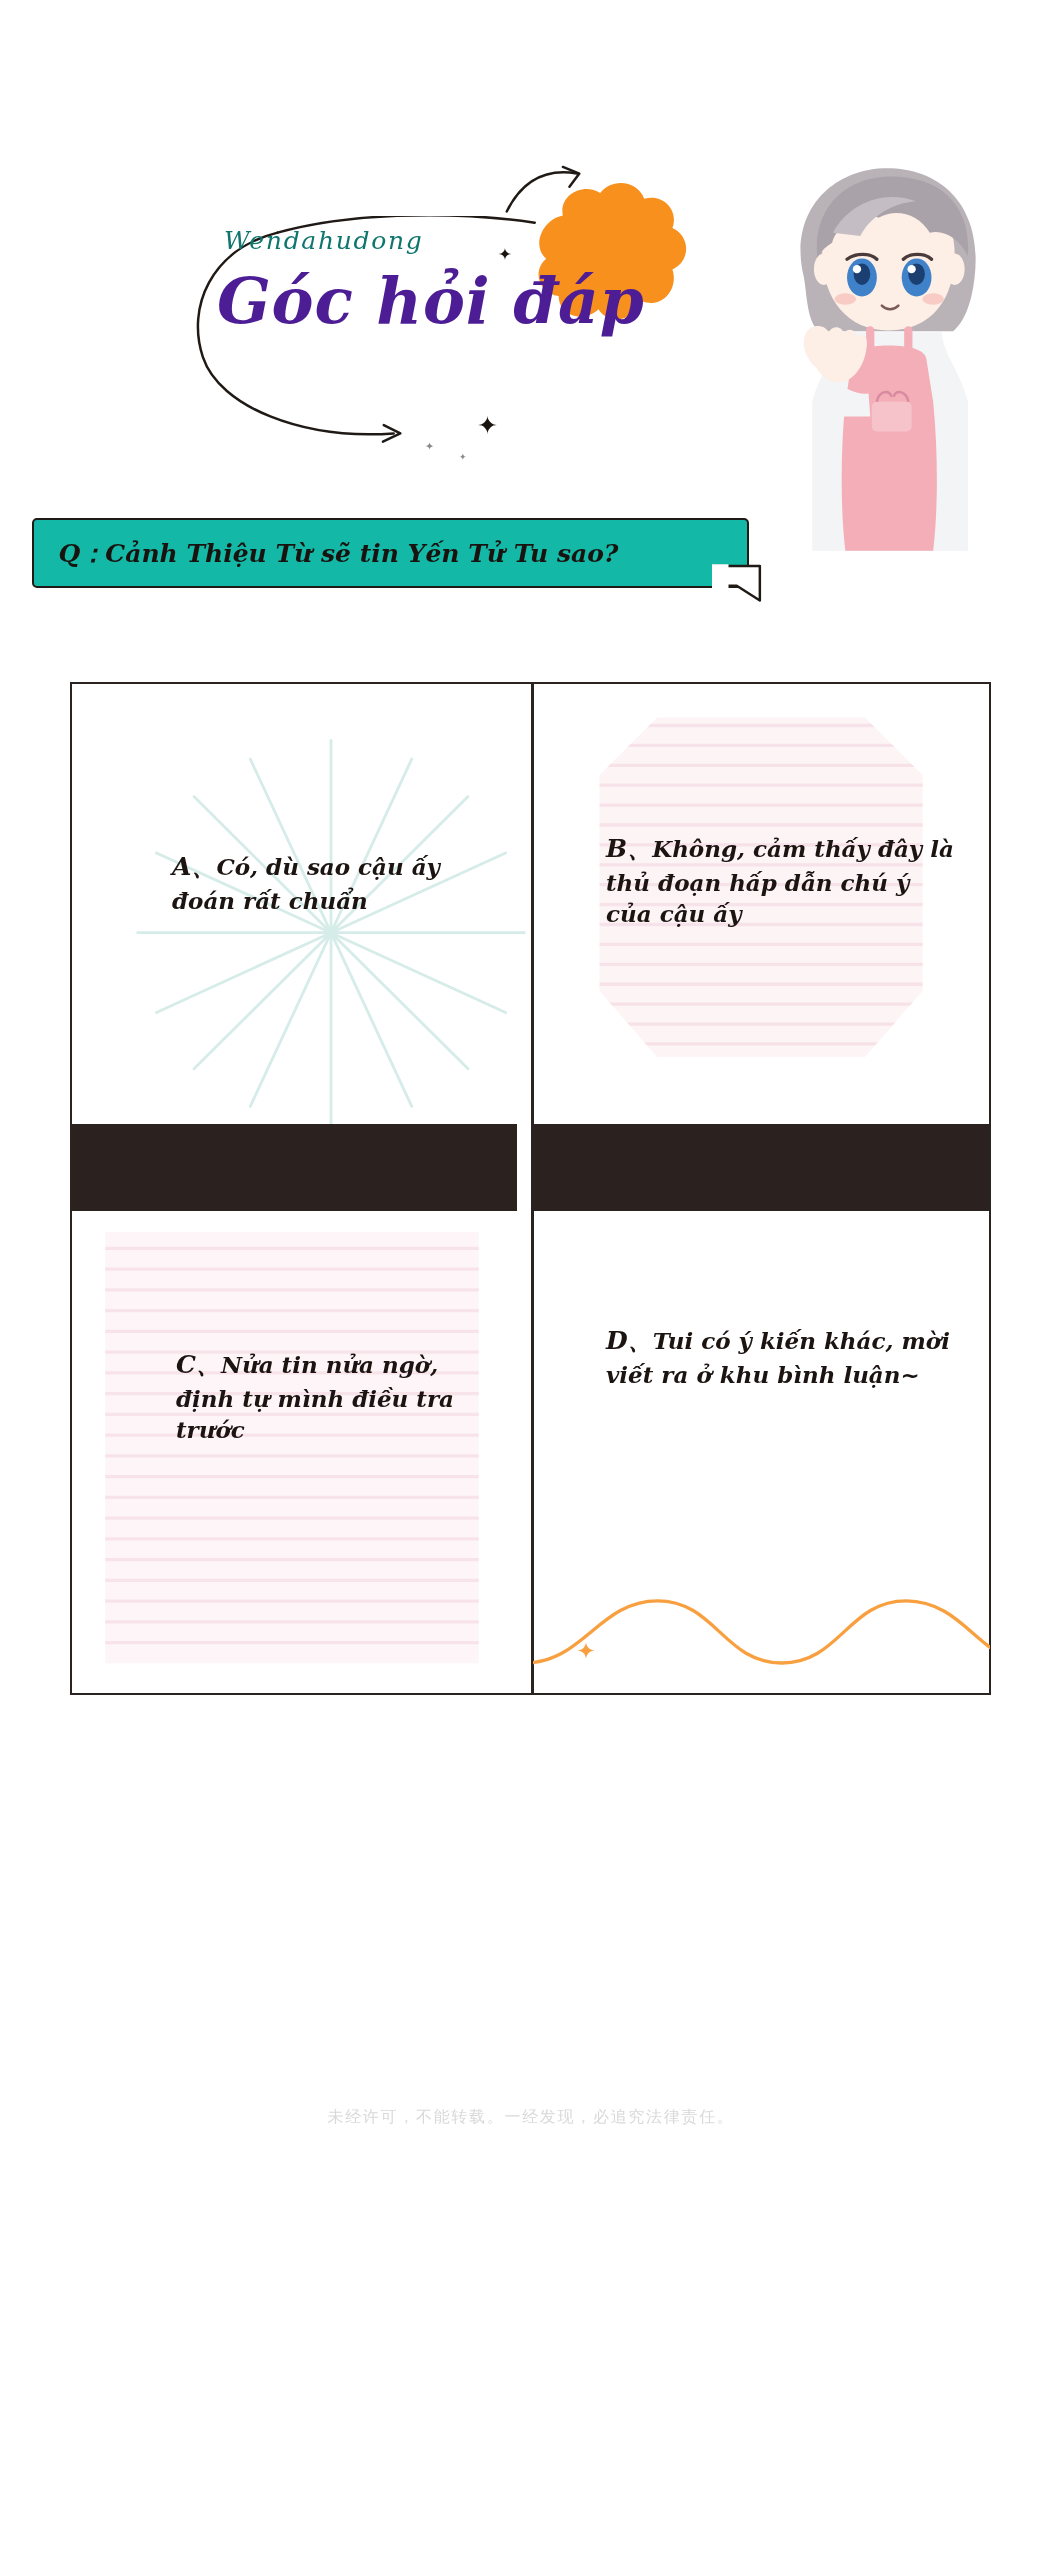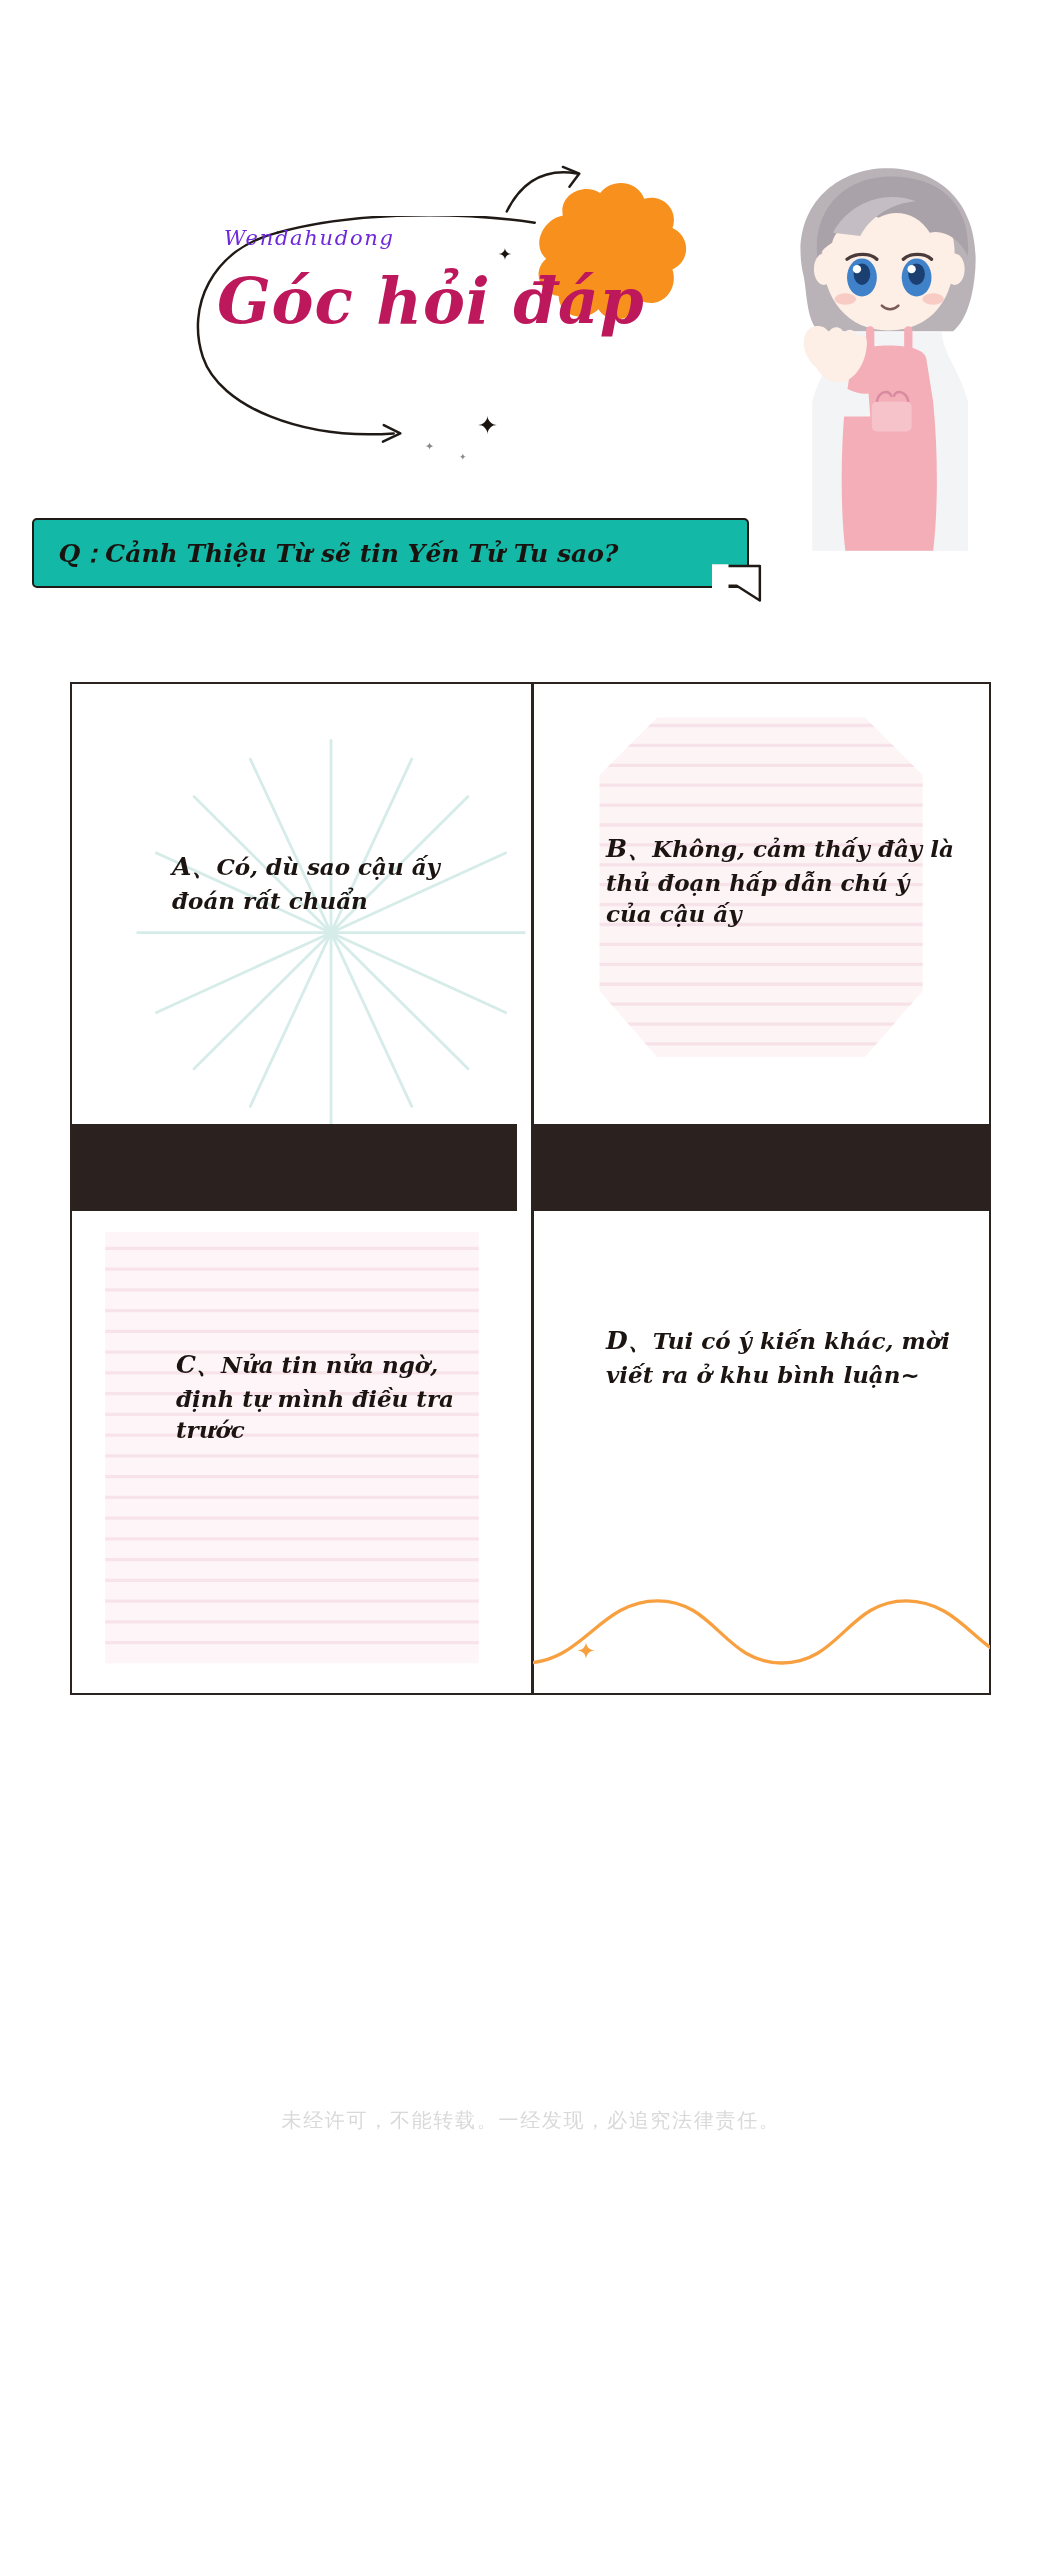--- a/index.html
+++ b/index.html
@@ -38,37 +38,37 @@
     height: 158px;
     z-index: 1;
   }
 
   .title-script {
     position: absolute;
     left: 224px;
     top: 226px;
     font-family: "DejaVu Serif", serif;
     font-style: italic;
-    font-size: 21px;
+    font-size: 25px;
     letter-spacing: 1.7px;
-    color: #6d28d9;
+    color: #0f766e;
     z-index: 3;
     white-space: nowrap;
   }
 
   .title-main {
     position: absolute;
     left: 217px;
     top: 264px;
     font-family: "DejaVu Serif", serif;
     font-style: italic;
     font-weight: bold;
     font-size: 63px;
     letter-spacing: 0.8px;
-    color: #be185d;
+    color: #4c1d95;
     z-index: 3;
     white-space: nowrap;
   }
 
   .swoosh {
     position: absolute;
     left: 178px;
     top: 216px;
     z-index: 2;
   }
@@ -217,21 +217,21 @@
 
   
   .watermark {
     position: absolute;
     left: 0;
     top: 2107px;
     width: 1062px;
     text-align: center;
     color: #d9d9d9;
     font-family: "DejaVu Sans", sans-serif;
-    font-size: 20px;
+    font-size: 16px;
     letter-spacing: 1.7px;
   }
 </style>
 </head>
 <body>
 
 <div class="page">
 
   <div class="header">
 

